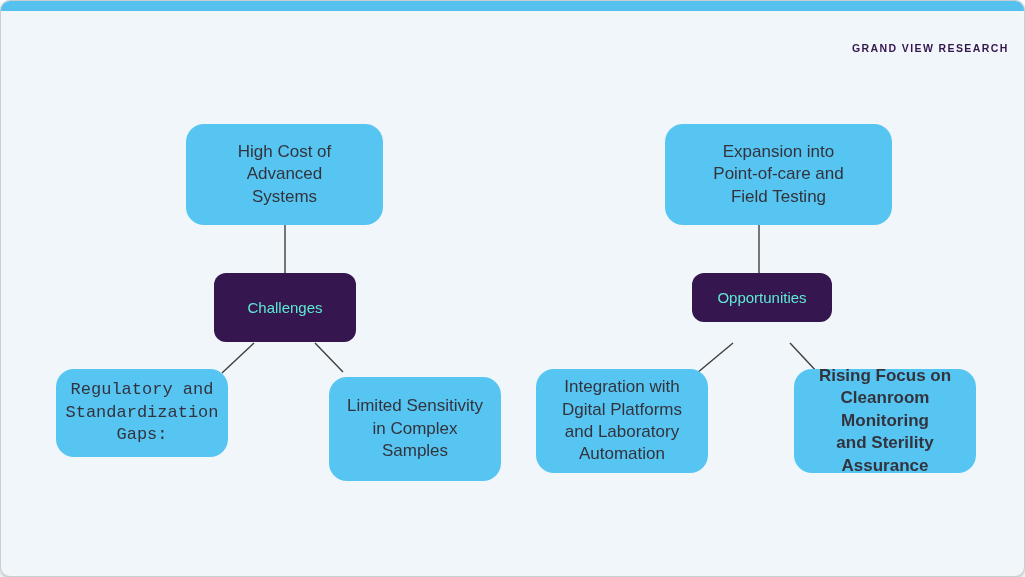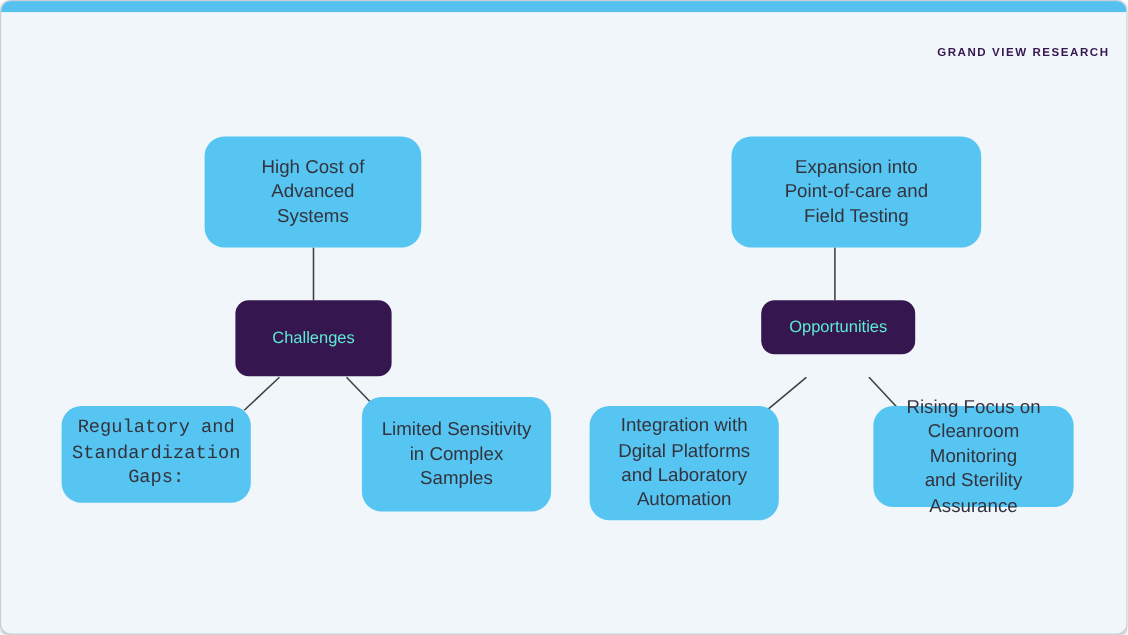--- a/index.html
+++ b/index.html
@@ -53,26 +53,26 @@
   .hub {
     background: #36164e;
     color: #5eead4;
     border-radius: 12px;
     font-size: 15px;
   }
   
   .n-high-cost   { left: 185px; top: 123px; width: 197px; height: 101px; }
   .h-challenges  { left: 213px; top: 272px; width: 142px; height: 69px;  }
   .n-regulatory  { left: 55px;  top: 368px; width: 172px; height: 88px; font-family: Liberation Mono, monospace; }
-  .n-limited     { left: 328px; top: 360px; width: 172px; height: 104px; }
+  .n-limited     { left: 328px; top: 376px; width: 172px; height: 104px; }
   
   .n-expansion   { left: 664px; top: 123px; width: 227px; height: 101px; }
   .h-opportun    { left: 691px; top: 272px; width: 140px; height: 49px;  }
   .n-integration { left: 535px; top: 368px; width: 172px; height: 104px; }
-  .n-rising      { left: 793px; top: 368px; width: 182px; height: 92px; }
+  .n-rising      { left: 793px; top: 368px; width: 182px; height: 104px; font-weight: bold; }
 
   .logo {
     position: absolute;
     top: 30px;
     right: 26px;
     width: 146px;
     display: flex;
     flex-direction: row;
     align-items: center;
   }

